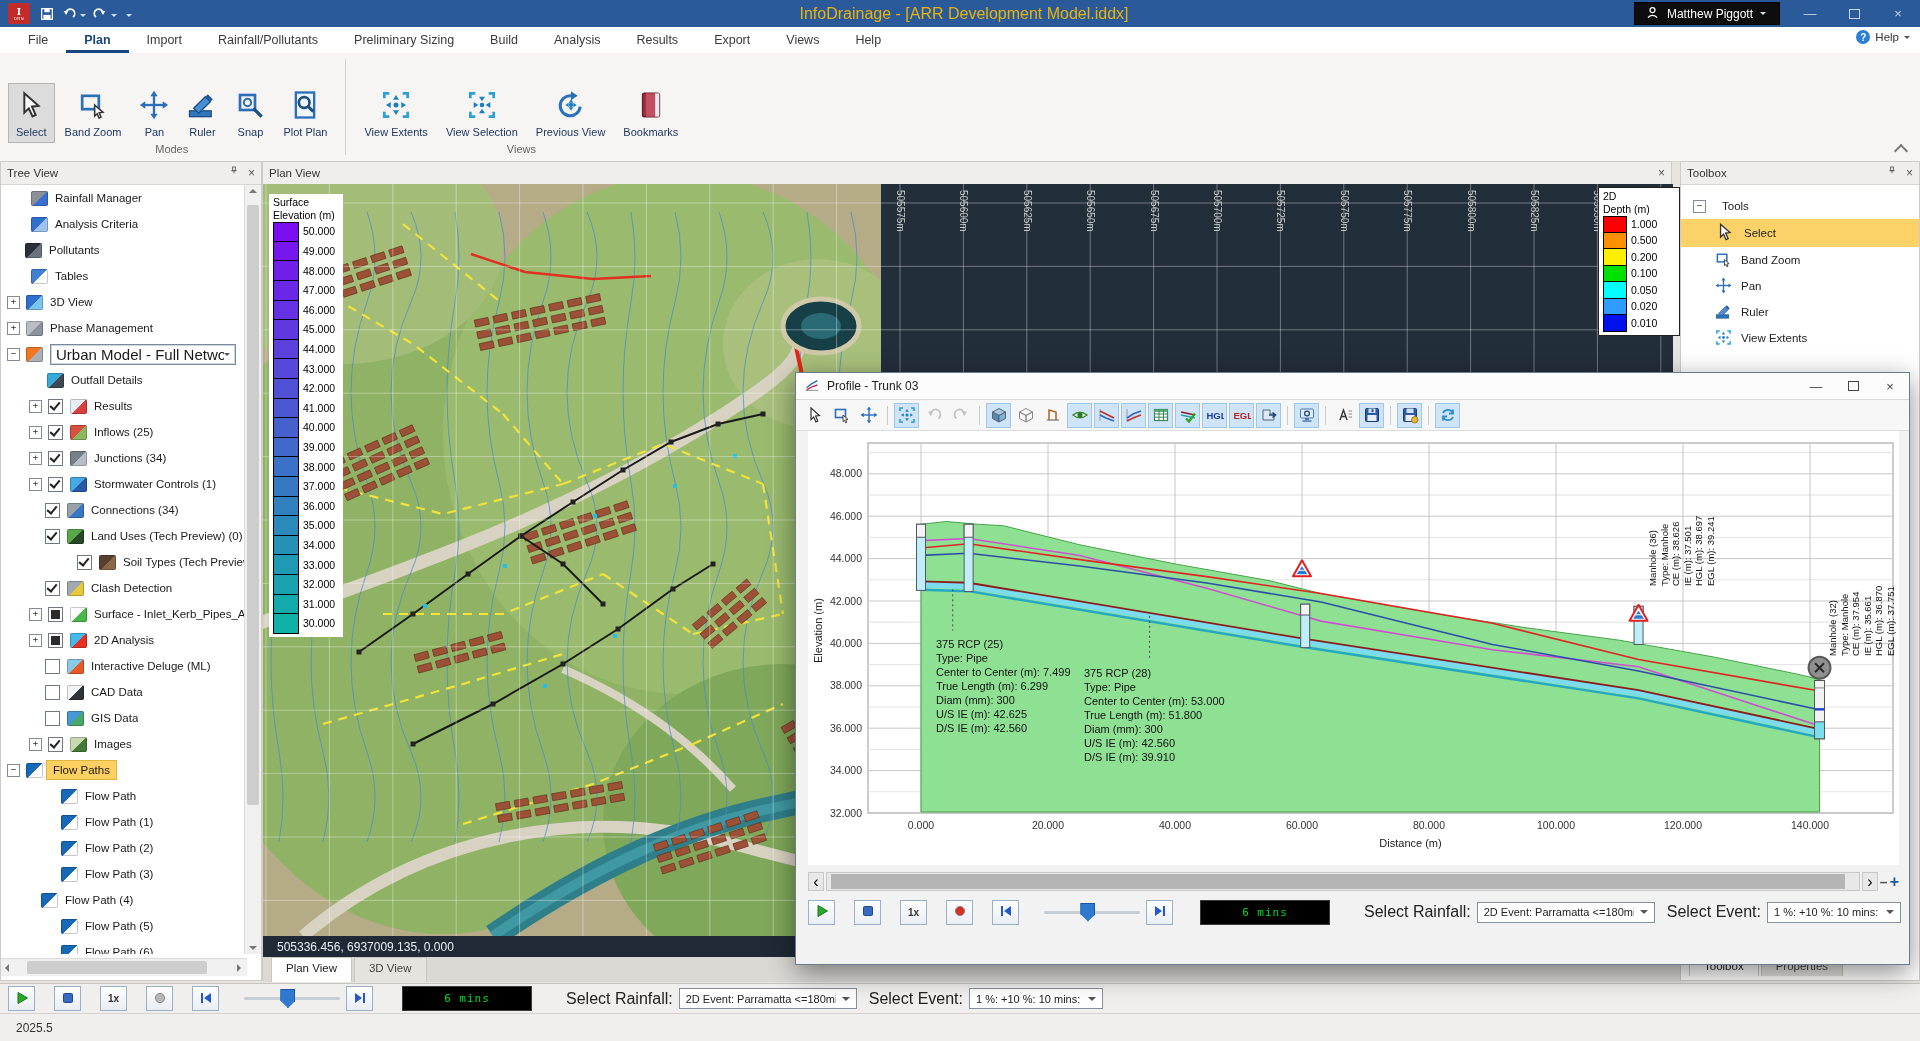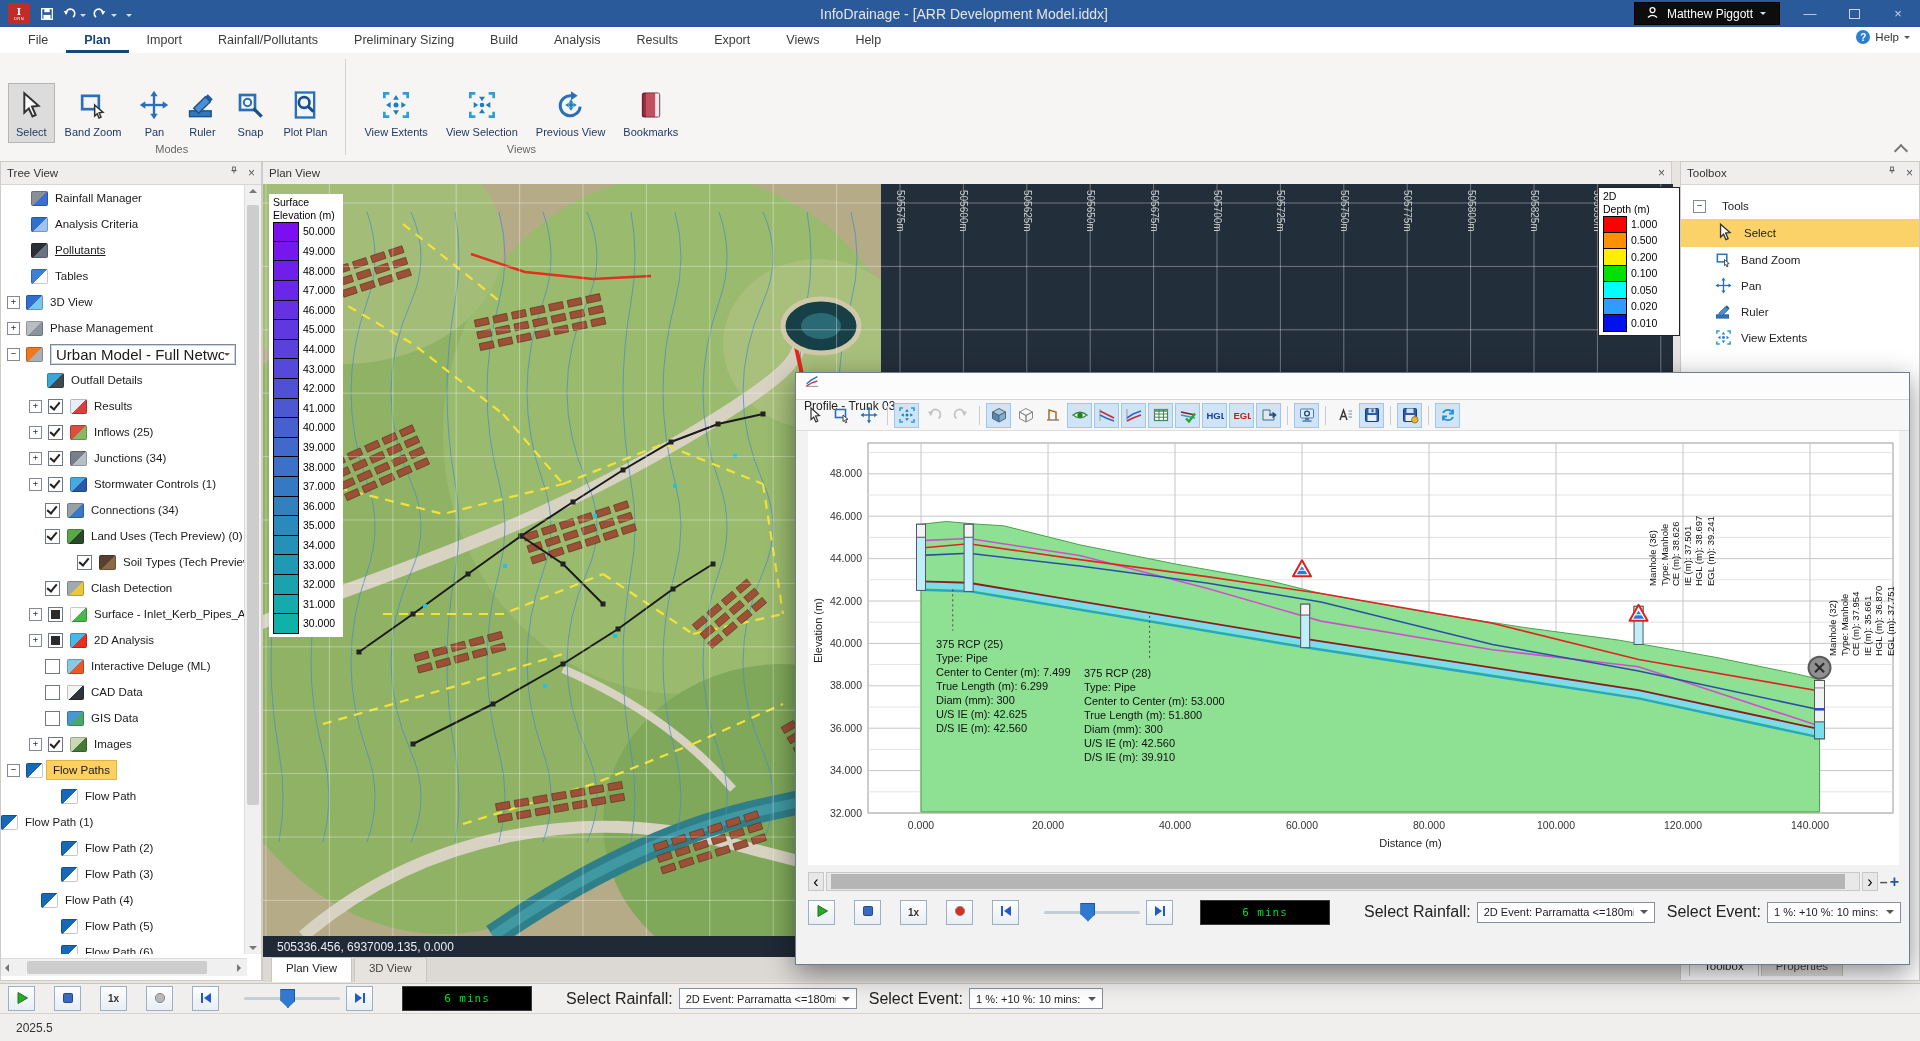--- a/index.html
+++ b/index.html
@@ -4,21 +4,21 @@
 <style>
   html,body{margin:0;padding:0;background:#6e6e6e;font-family:"Liberation Sans",sans-serif;}
   .app{position:relative;width:1920px;height:1041px;background:#e8e5e1;overflow:hidden;font-family:"Liberation Sans",sans-serif;}
   
   .titlebar{position:absolute;left:0;top:0;right:0;height:27px;background:#2b5a9b;display:flex;align-items:center;z-index:60;}
   .logo{width:22px;height:21px;background:#c22c28;border-radius:2px;margin:0 6px 0 8px;color:#fff;display:flex;flex-direction:column;align-items:center;justify-content:center;line-height:1;}
   .logo b{font-size:11px;font-family:"Liberation Serif",serif;}
   .logo i{font-style:normal;font-size:4px;letter-spacing:.5px;}
   .qa{width:22px;height:22px;display:flex;align-items:center;justify-content:center;}
   .caret-w{width:0;height:0;border:3.5px solid transparent;border-top-color:#cfe0f4;margin:6px 3px 0 0;}
-  .title-text{position:absolute;left:8px;right:0;text-align:center;color:#e5e5e5;font-size:14px;pointer-events:none;}
+  .title-text{position:absolute;left:8px;right:0;text-align:center;color:#eab308;font-size:16px;pointer-events:none;}
   .user-pill{margin-left:auto;background:#0d0d0d;border:1px solid #000;color:#fff;font-size:12px;height:21px;display:flex;align-items:center;gap:7px;padding:0 10px;margin-right:8px;}
   .win-btn{width:44px;height:27px;display:flex;align-items:center;justify-content:center;color:#c9d6ea;font-size:13px;}
   .restore-box{width:9px;height:8px;border:1.4px solid #c9d6ea;}
   
   .menubar{position:absolute;top:27px;left:0;right:0;height:26px;background:#fff;display:flex;align-items:flex-end;padding-left:10px;z-index:55;}
   .menu-item{font-size:12.5px;color:#3a3a3a;padding:5px 18px 6px;cursor:default;}
   .menu-item.active{color:#17467e;font-weight:bold;border-bottom:3px solid #17467e;padding-bottom:3px;}
   .help-link{position:absolute;right:10px;top:30px;display:flex;align-items:center;gap:5px;font-size:11.5px;color:#333;z-index:56;}
   .help-q{width:14px;height:14px;border-radius:50%;background:#2a7fd0;color:#fff;font-size:10px;font-weight:bold;display:flex;align-items:center;justify-content:center;}
   .caret-d{width:0;height:0;border:3.5px solid transparent;border-top-color:#555;margin-top:3px;}
@@ -77,21 +77,21 @@
   .led{width:128px;height:23px;background:#000;border:1px solid #3a3a3a;color:#00dd22;font-family:"DejaVu Sans Mono",monospace;font-size:11px;display:flex;align-items:center;justify-content:center;letter-spacing:1px;flex:none;}
   .slider{position:relative;width:96px;height:23px;margin:0 6px;flex:none;}
   .strack{position:absolute;left:0;right:0;top:10px;height:3px;background:#c5cdd5;border-radius:2px;}
   .shandle{position:absolute;top:2px;width:13px;height:17px;background:#2f7ad0;border:1px solid #1d579e;clip-path:polygon(0 0,100% 0,100% 62%,50% 100%,0 62%);}
   .plab{font-size:16px;color:#222;margin:0 6px;white-space:nowrap;}
   .dd{height:21px;border:1px solid #86909c;background:#fff;font-size:11px;color:#222;display:flex;align-items:center;padding:0 6px;gap:6px;box-sizing:border-box;flex:none;}
   .dd .tx{flex:1;white-space:nowrap;overflow:hidden;}
   .dd .ar{width:0;height:0;border:4px solid transparent;border-top-color:#555;margin-top:4px;flex:none;}
   
   #profileWin{position:absolute;left:795px;top:372px;width:1115px;height:593px;background:#f2f2f2;border:1px solid #6b7c8d;box-shadow:0 8px 26px rgba(0,0,0,.45);z-index:50;box-sizing:border-box;}
-  .pw-title{height:26px;background:#fcfcfc;border-bottom:1px solid #d8d8d8;display:flex;padding:0 4px 0 8px;font-size:12px;color:#222;gap:7px;flex-direction:column;}
+  .pw-title{height:26px;background:#fcfcfc;border-bottom:1px solid #d8d8d8;display:flex;align-items:center;padding:0 4px 0 8px;font-size:12px;color:#222;gap:7px;}
   .pw-title .sp{flex:1;}
   .pwbtn{width:30px;height:24px;display:flex;align-items:center;justify-content:center;color:#444;font-size:13px;}
   .pw-tools{height:30px;background:#f7f7f7;border-bottom:1px solid #ddd;display:flex;align-items:center;padding-left:6px;gap:2px;}
   .ti{width:23px;height:23px;display:flex;align-items:center;justify-content:center;border:1px solid transparent;flex:none;}
   .ti.on{background:#cfe4f7;border-color:#9ec7ea;}
   .tsep{width:1px;height:19px;background:#ccc;margin:0 4px;flex:none;}
   #chartHost{position:absolute;left:12px;top:58px;width:1091px;height:434px;background:#fff;}
   .pw-scroll{position:absolute;left:12px;top:499px;width:1091px;height:19px;display:flex;align-items:center;gap:2px;}
   .pw-scroll .trk{flex:1;height:17px;background:#e8e8e8;border:1px solid #c8c8c8;position:relative;}
   .pw-scroll .th{position:absolute;left:4px;right:14px;top:1px;bottom:1px;background:#b5b5b5;}
@@ -304,21 +304,21 @@
     </div>
     <div class="tree-items" id="treeItems">
         <div class="trow" style="padding-left: 30px;">
           <span class="mi" style="background:linear-gradient(135deg,#8a8f98 52%,#3b6fd4 52%)"></span>
           <span class="tlabel">Rainfall Manager</span>
         </div>
         <div class="trow" style="padding-left: 30px;">
           <span class="mi" style="background:linear-gradient(135deg,#2f6fd0 52%,#9fc3ee 52%)"></span>
           <span class="tlabel">Analysis Criteria</span>
         </div>
-        <div class="trow" style="padding-left: 30px; text-decoration: underline;">
+        <div class="trow" style="padding-left: 24px;">
           <span class="mi" style="background:linear-gradient(135deg,#2b2f38 52%,#6b7280 52%)"></span>
           <span class="tlabel">Pollutants</span>
         </div>
         <div class="trow" style="padding-left: 30px;">
           <span class="mi" style="background:linear-gradient(135deg,#3f7fd6 52%,#ffffff 52%)"></span>
           <span class="tlabel">Tables</span>
         </div>
         <div class="trow" style="padding-left: 6px;">
           <span class="exp">+</span>
           <span class="mi" style="background:linear-gradient(135deg,#2f6fd0 52%,#79c5ee 52%)"></span>
@@ -420,21 +420,21 @@
         </div>
         <div class="trow" style="padding-left: 6px;">
           <span class="exp">−</span>
           <span class="mi" style="background:linear-gradient(135deg,#1868b8 52%,#ffffff 52%)"></span>
           <span class="tlabel hl">Flow Paths</span>
         </div>
         <div class="trow" style="padding-left: 60px;">
           <span class="mi" style="background:linear-gradient(135deg,#1868b8 52%,#ffffff 52%)"></span>
           <span class="tlabel">Flow Path</span>
         </div>
-        <div class="trow" style="">
+        <div class="trow" style="padding-left: 60px;">
           <span class="mi" style="background:linear-gradient(135deg,#1868b8 52%,#ffffff 52%)"></span>
           <span class="tlabel">Flow Path (1)</span>
         </div>
         <div class="trow" style="padding-left: 60px;">
           <span class="mi" style="background:linear-gradient(135deg,#1868b8 52%,#ffffff 52%)"></span>
           <span class="tlabel">Flow Path (2)</span>
         </div>
         <div class="trow" style="padding-left: 60px;">
           <span class="mi" style="background:linear-gradient(135deg,#1868b8 52%,#ffffff 52%)"></span>
           <span class="tlabel">Flow Path (3)</span>

